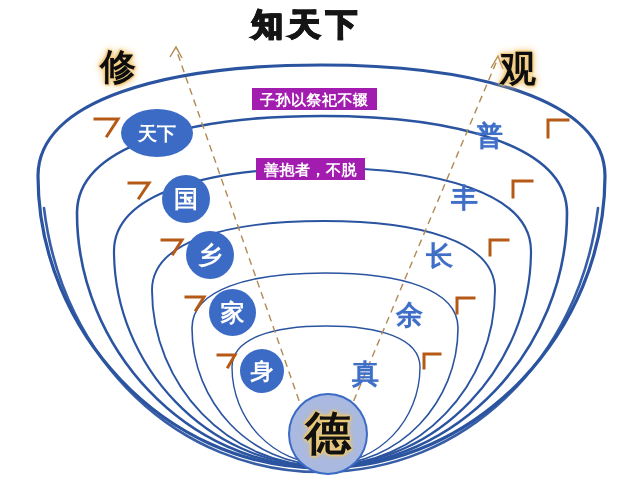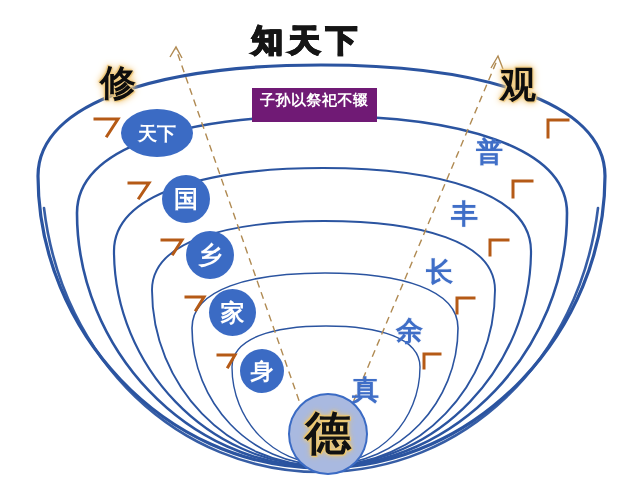--- a/index.html
+++ b/index.html
@@ -22,21 +22,21 @@
     background: #fff;
   }
   svg.layer {
     position: absolute;
     left: 0; top: 0;
     width: 640px;
     height: 482px;
     overflow: visible;
   }
   
-  .abs { position: absolute; white-space: nowrap; margin-top: 16px; }
+  .abs { position: absolute; white-space: nowrap; }
 
   .title-hollow {
     font-size: 31px;
     font-weight: 700;
     letter-spacing: 6px;
     color: #ffffff;
     -webkit-text-stroke: 2px #151515;
     text-shadow:
        1px 0 0 #151515, -1px 0 0 #151515,
        0 1px 0 #151515, 0 -1px 0 #151515;
@@ -70,25 +70,25 @@
   .side-word {
     color: #3f6ec7;
     font-weight: 700;
     font-size: 27px;
     font-family: "DejaVu Sans", "Liberation Sans", sans-serif;
     text-shadow: 0 0 1px rgba(63,110,199,.5);
   }
 
   .tag {
     position: absolute;
-    background: #701a75;
+    background: #a21caf;
     color: #ffffff;
     font-size: 15px;
     font-weight: 700;
-    padding: 3px 8px 12px 8px;
+    padding: 3px 8px 0 8px;
     letter-spacing: 0.5px;
     font-family: "DejaVu Sans", "Liberation Sans", sans-serif;
     line-height: 1.25;
   }
 
   .core {
     position: absolute;
     display: flex;
     align-items: center;
     justify-content: center;
@@ -161,20 +161,21 @@
       <path d="M 424 368 L 424 354 L 440 354"></path>
     </g>
   </svg>
 
   <div class="abs title-hollow" style="left:252px; top:4px;">知天下</div>
 
   <div class="abs corner-word" style="left:100px; top:43px;">修</div>
   <div class="abs corner-word" style="left:500px; top:45px;">观</div>
 
   <div class="tag" style="left:252px; top:88px;">子孙以祭祀不辍</div>
+  <div class="tag" style="left:256px; top:158px;">善抱者，不脱</div>
 
   <div class="badge ellipse" style="left:121px; top:109px; width:72px; height:48px; font-size:19px;">天下</div>
   <div class="badge" style="left:162px; top:175px; width:48px; height:48px; font-size:24px;">国</div>
   <div class="badge" style="left:186px; top:231px; width:48px; height:48px; font-size:24px;">乡</div>
   <div class="badge" style="left:209px; top:289px; width:47px; height:47px; font-size:24px;">家</div>
   <div class="badge" style="left:240px; top:349px; width:44px; height:44px; font-size:23px;">身</div>
 
   <div class="abs side-word" style="left:476px; top:118px;">普</div>
   <div class="abs side-word" style="left:451px; top:180px;">丰</div>
   <div class="abs side-word" style="left:426px; top:238px;">长</div>

